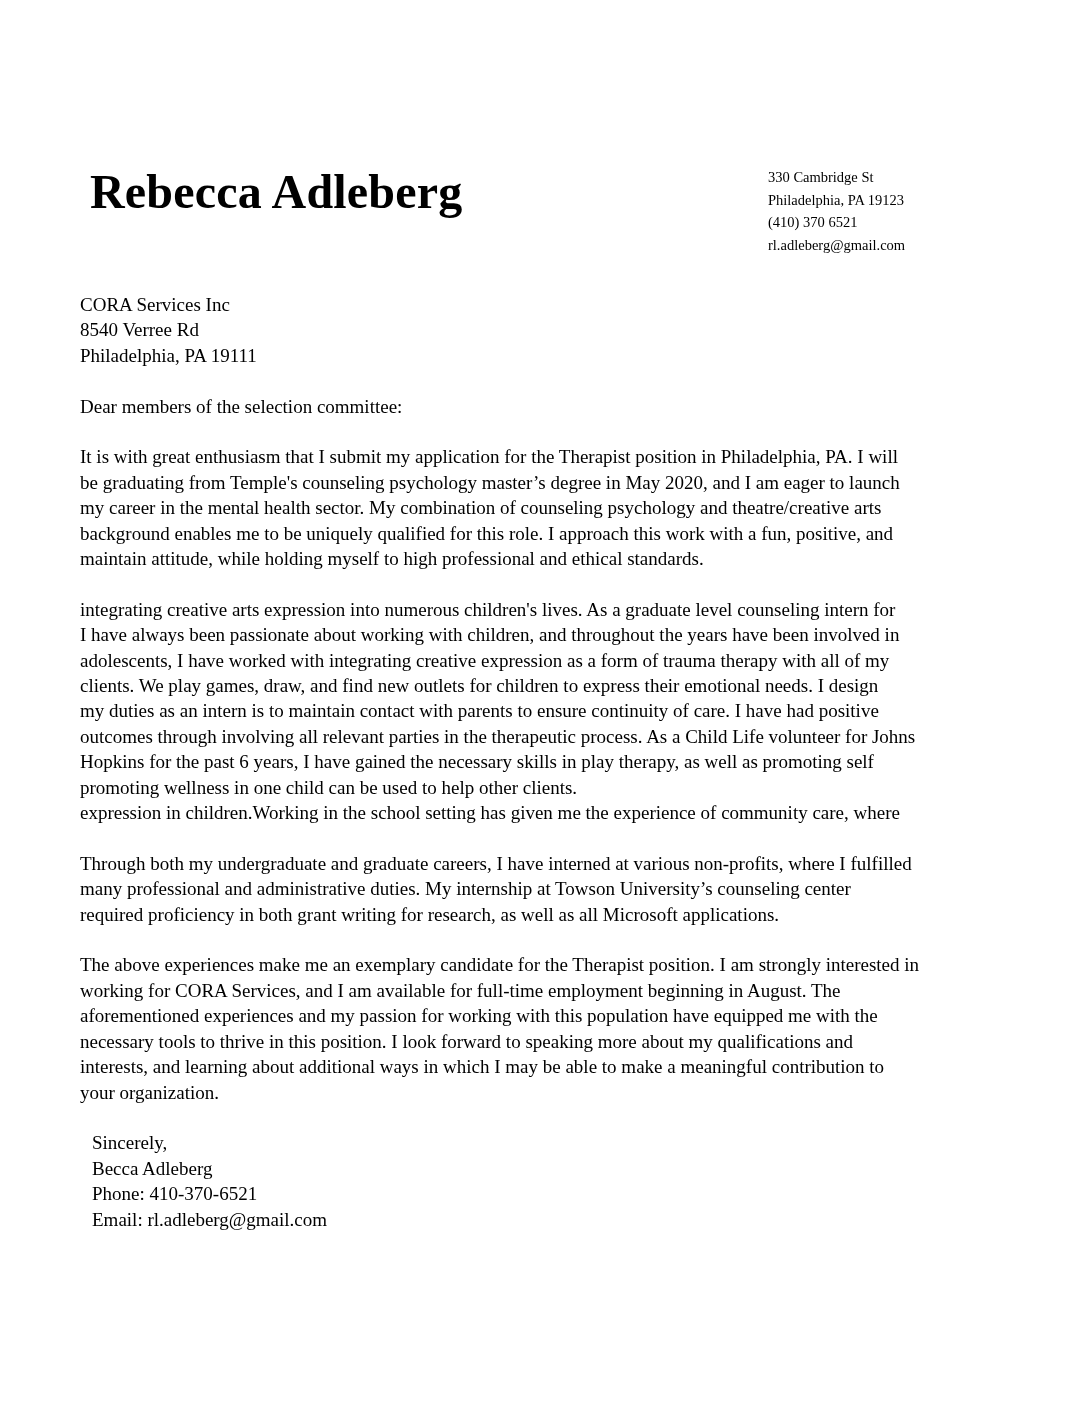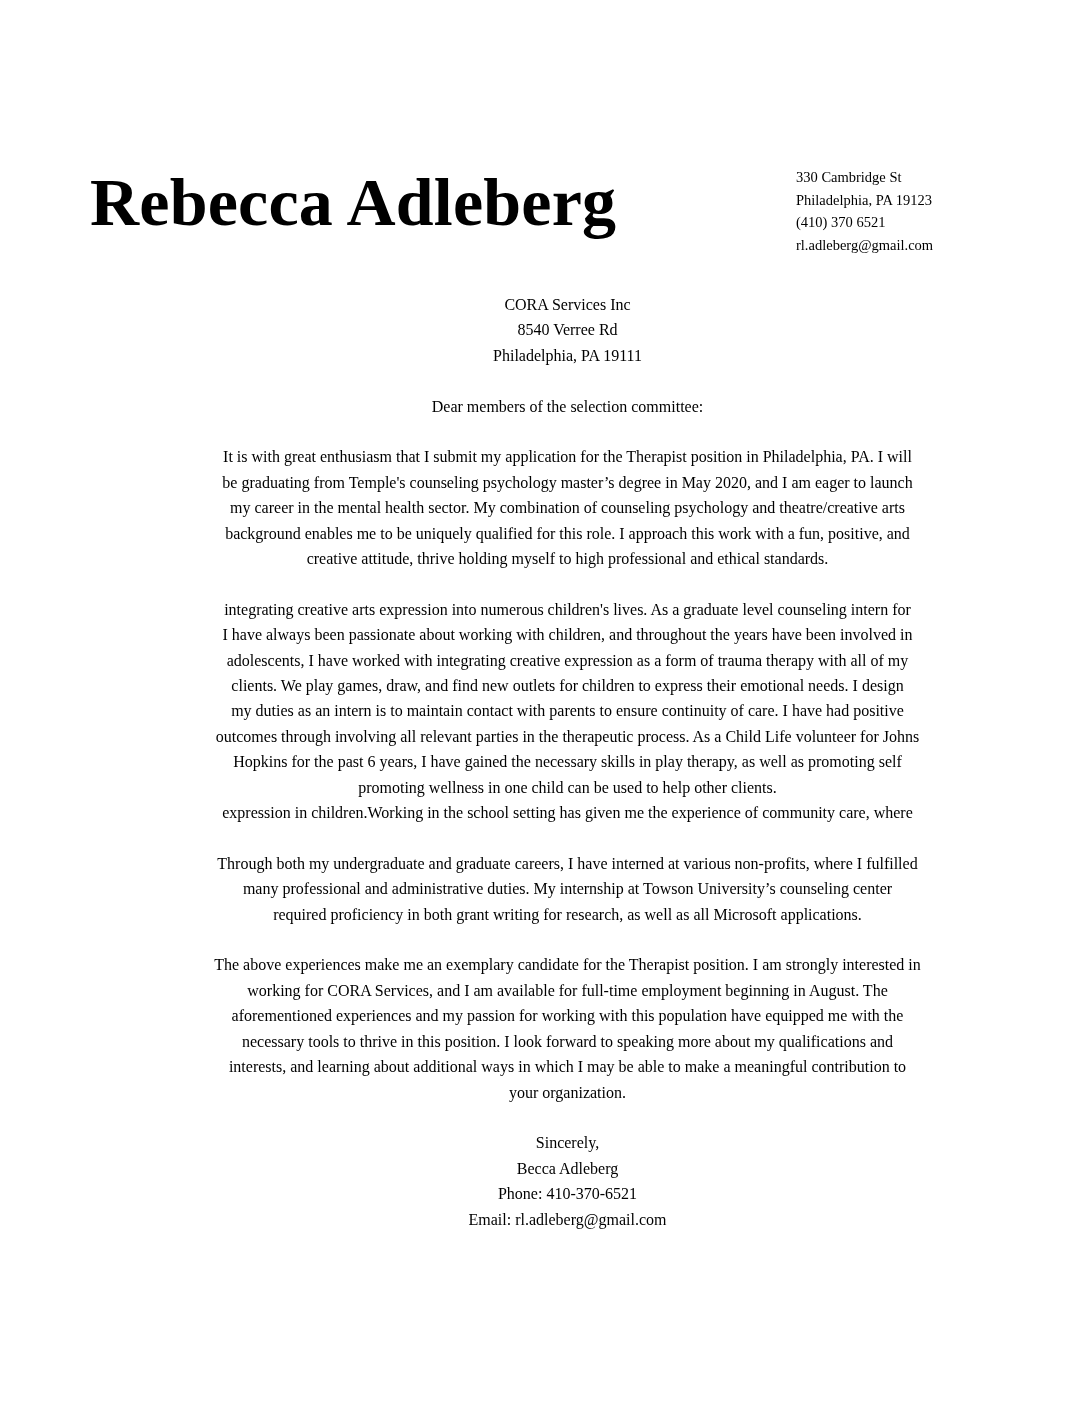--- a/index.html
+++ b/index.html
@@ -1,24 +1,24 @@
 <!DOCTYPE html>
 <html><head>
 <meta charset="utf-8">
 <style>
   html, body { margin: 0; padding: 0; background: #ffffff; }
   body { width: 1088px; height: 1408px; position: relative; overflow: hidden;
          font-family: "Liberation Serif", "DejaVu Serif", serif; color: #000; }
-  .name { position: absolute; left: 90px; top: 168px; font-size: 68px; font-weight: bold; letter-spacing: 0.2px; line-height: 1; }
+  .name { position: absolute; left: 90px; top: 168px; font-size: 48px; font-weight: bold; letter-spacing: 0.2px; line-height: 1; }
   .contact { position: absolute; left: 768px; top: 166px; font-size: 14.5px; line-height: 22.7px; }
-  .contact div { white-space: nowrap; margin-left: 28px; }
-  .body { position: absolute; left: 80px; top: 292px; width: 975px; font-size: 16px; line-height: 25.4px; text-align: center; }
+  .contact div { white-space: nowrap; }
+  .body { position: absolute; left: 80px; top: 292px; width: 975px; font-size: 19px; line-height: 25.4px; }
   .body p { margin: 0 0 25.4px 0; }
   .line { white-space: nowrap; display: block; }
-  .nomargin { margin: 0 !important; }
+  .nomargin { margin: 12px !important; }
 </style>
 </head>
 <body>
 
 <div class="name">Rebecca Adleberg</div>
 
 <div class="contact">
   <div>330 Cambridge St</div>
   <div>Philadelphia, PA 19123</div>
   <div>(410) 370 6521</div>
@@ -34,21 +34,21 @@
 
   <p>
     <span class="line">Dear members of the selection committee:</span>
   </p>
 
   <p>
     <span class="line">It is with great enthusiasm that I submit my application for the Therapist position in Philadelphia, PA. I will</span>
     <span class="line">be graduating from Temple's counseling psychology master’s degree in May 2020, and I am eager to launch</span>
     <span class="line">my career in the mental health sector. My combination of counseling psychology and theatre/creative arts</span>
     <span class="line">background enables me to be uniquely qualified for this role. I approach this work with a fun, positive, and</span>
-    <span class="line">creative attitude, thrive holding myself to high professional and ethical standards.</span>
+    <span class="line">maintain attitude, while holding myself to high professional and ethical standards.</span>
   </p>
 
   <p>
     <span class="line">integrating creative arts expression into numerous children's lives. As a graduate level counseling intern for</span>
     <span class="line">I have always been passionate about working with children, and throughout the years have been involved in</span>
     <span class="line">adolescents, I have worked with integrating creative expression as a form of trauma therapy with all of my</span>
     <span class="line">clients. We play games, draw, and find new outlets for children to express their emotional needs. I design</span>
     <span class="line">my duties as an intern is to maintain contact with parents to ensure continuity of care. I have had positive</span>
     <span class="line">outcomes through involving all relevant parties in the therapeutic process. As a Child Life volunteer for Johns</span>
     <span class="line">Hopkins for the past 6 years, I have gained the necessary skills in play therapy, as well as promoting self</span>

